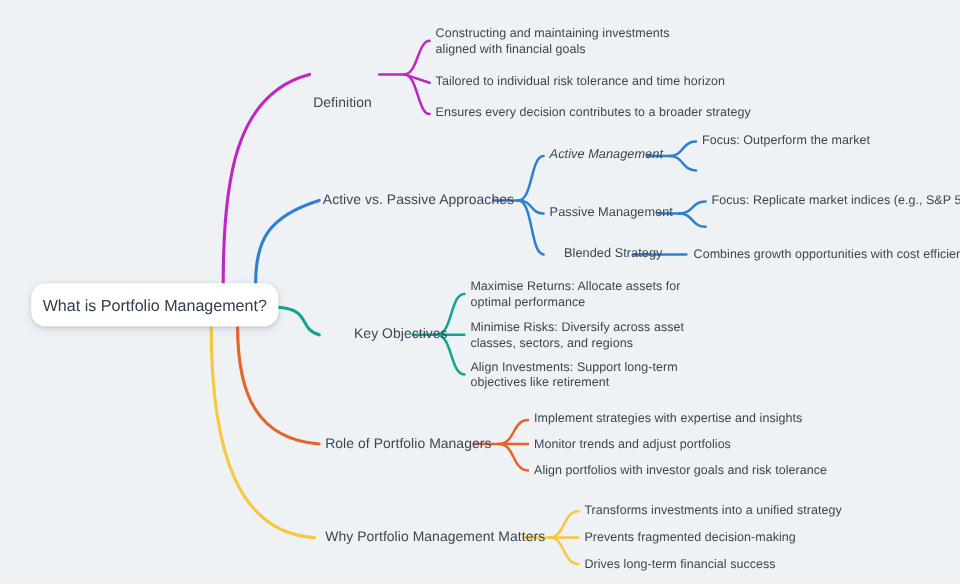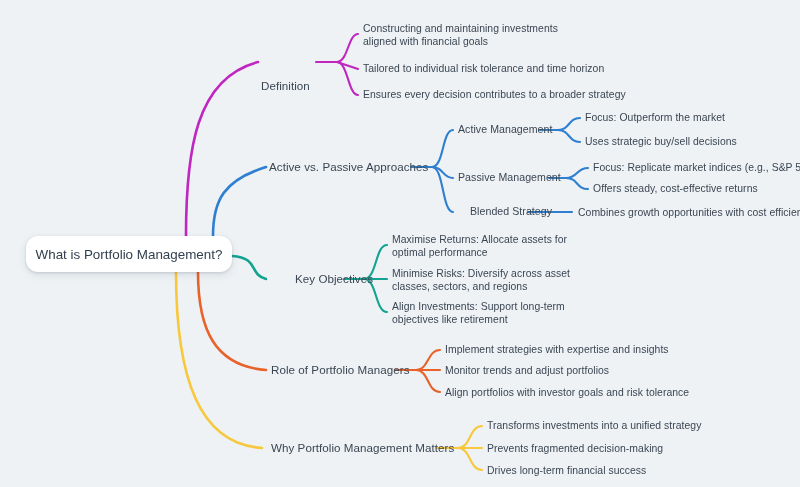--- a/index.html
+++ b/index.html
@@ -135,27 +135,25 @@
     <span class="root-text">What is Portfolio Management?</span>
   </div>
 
   <div class="node-label branch-label" style="left:261px; top:55px;margin-top:24px;">Definition</div>
   <div class="node-label leaf-label wrap" style="left:363px; top:22px; width:225px;">Constructing and maintaining investments aligned with financial goals</div>
   <div class="node-label leaf-label" style="left:363px; top:62px;">Tailored to individual risk tolerance and time horizon</div>
   <div class="node-label leaf-label" style="left:363px; top:88px;">Ensures every decision contributes to a broader strategy</div>
 
   <div class="node-label branch-label" style="left:269px; top:160px;text-align:center;">Active vs. Passive Approaches</div>
 
-  <div class="node-label sub-label" style="left:458px; top:123px;">Active Management</div>
+  <div class="node-label sub-label" style="left:458px; top:123px;font-style:italic;">Active Management</div>
   <div class="node-label leaf-label" style="left:585px; top:111px;">Focus: Outperform the market</div>
-  <div class="node-label leaf-label" style="left:585px; top:135px;">Uses strategic buy/sell decisions</div>
 
   <div class="node-label sub-label" style="left:458px; top:171px;">Passive Management</div>
   <div class="node-label leaf-label" style="left:593px; top:161px;">Focus: Replicate market indices (e.g., S&amp;P 500)</div>
-  <div class="node-label leaf-label" style="left:593px; top:182px;">Offers steady, cost-effective returns</div>
 
   <div class="node-label sub-label" style="left:470px; top:205px;">Blended Strategy</div>
   <div class="node-label leaf-label" style="left:578px; top:206px;">Combines growth opportunities with cost efficiency</div>
 
   <div class="node-label branch-label" style="left:271px; top:272px;margin-left:24px;">Key Objectives</div>
   <div class="node-label leaf-label wrap" style="left:392px; top:233px; width:205px;">Maximise Returns: Allocate assets for optimal performance</div>
   <div class="node-label leaf-label wrap" style="left:392px; top:267px; width:215px;">Minimise Risks: Diversify across asset classes, sectors, and regions</div>
   <div class="node-label leaf-label wrap" style="left:392px; top:300px; width:210px;">Align Investments: Support long-term objectives like retirement</div>
 
   <div class="node-label branch-label" style="left:271px; top:363px;">Role of Portfolio Managers</div>

